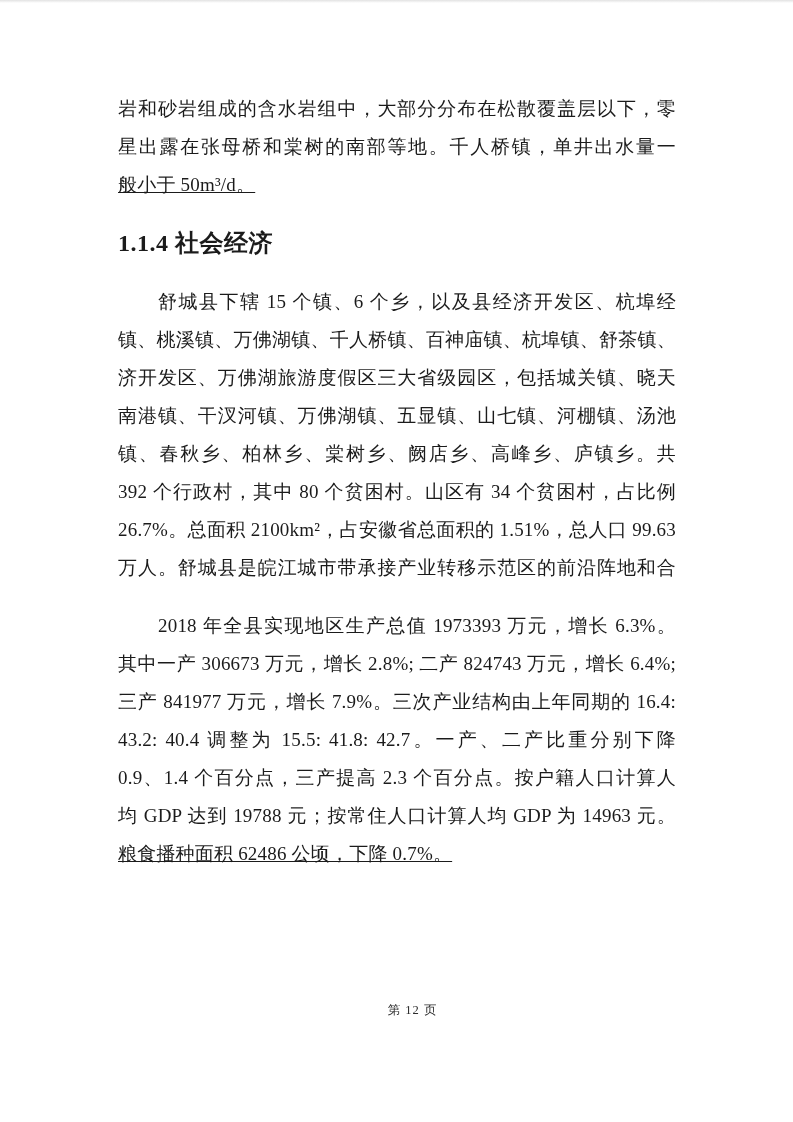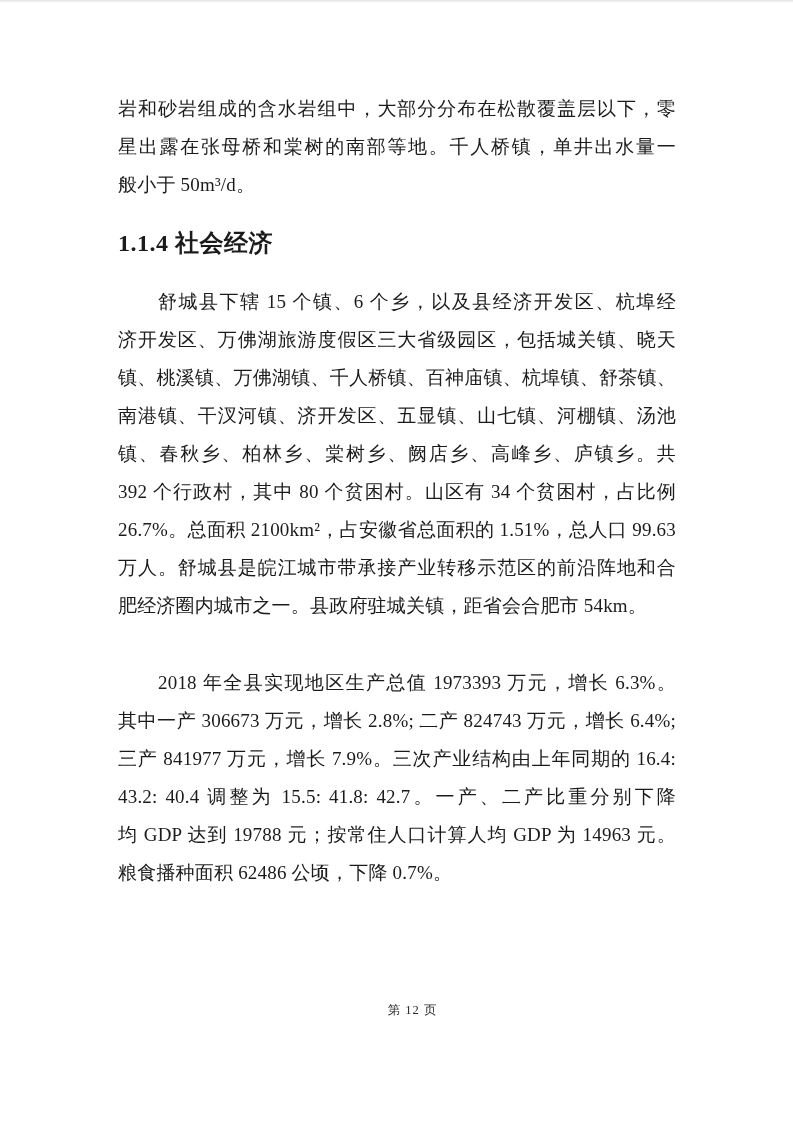--- a/index.html
+++ b/index.html
@@ -37,33 +37,34 @@
     letter-spacing: 0.2px;
     text-align: justify;
     text-align-last: justify;
     text-justify: inter-character;
     white-space: nowrap;
     overflow: visible;
   }
   .line.end {
     text-align: left;
     text-align-last: left;
+    text-decoration: underline;
   }
   .line.ind {
     text-indent: 40px;
   }
   .section-heading {
     font-size: 24px;
     line-height: 32px;
     font-weight: bold;
     margin: 23px 0 24px 0;
     letter-spacing: 0.5px;
   }
   .para { margin: 0; }
-  .para-economy { margin-top: 39px; }
+  .para-economy { margin-top: 20px; }
   .footer {
     position: absolute;
     top: 1002px;
     left: 16px;
     width: 100%;
     text-align: center;
     font-size: 12.5px;
     line-height: 16px;
     color: #2c2c2c;
     letter-spacing: 1px;
@@ -78,35 +79,35 @@
     <div class="para">
       <div class="line">岩和砂岩组成的含水岩组中，大部分分布在松散覆盖层以下，零</div>
       <div class="line">星出露在张母桥和棠树的南部等地。千人桥镇，单井出水量一</div>
       <div class="line end">般小于 50m³/d。</div>
     </div>
 
     <h2 class="section-heading">1.1.4 社会经济</h2>
 
     <div class="para">
       <div class="line ind">舒城县下辖 15 个镇、6 个乡，以及县经济开发区、杭埠经</div>
+      <div class="line">镇、桃溪镇、万佛湖镇、千人桥镇、百神庙镇、杭埠镇、舒茶镇、</div>
       <div class="line">济开发区、万佛湖旅游度假区三大省级园区，包括城关镇、晓天</div>
-      <div class="line">镇、桃溪镇、万佛湖镇、千人桥镇、百神庙镇、杭埠镇、舒茶镇、</div>
-      <div class="line">南港镇、干汊河镇、济开发区、五显镇、山七镇、河棚镇、汤池</div>
+      <div class="line">南港镇、干汊河镇、万佛湖镇、五显镇、山七镇、河棚镇、汤池</div>
       <div class="line">镇、春秋乡、柏林乡、棠树乡、阙店乡、高峰乡、庐镇乡。共</div>
       <div class="line">392 个行政村，其中 80 个贫困村。山区有 34 个贫困村，占比例</div>
       <div class="line">26.7%。总面积 2100km²，占安徽省总面积的 1.51%，总人口 99.63</div>
       <div class="line">万人。舒城县是皖江城市带承接产业转移示范区的前沿阵地和合</div>
-      <div class="line end">肥经济圈内城市之一。县政府驻城关镇，距省会合肥市 54km。</div>
     </div>
 
     <div class="para para-economy">
       <div class="line ind">2018 年全县实现地区生产总值 1973393 万元，增长 6.3%。</div>
       <div class="line">其中一产 306673 万元，增长 2.8%; 二产 824743 万元，增长 6.4%;</div>
       <div class="line">三产 841977 万元，增长 7.9%。三次产业结构由上年同期的 16.4:</div>
       <div class="line">43.2: 40.4 调整为 15.5: 41.8: 42.7。一产、二产比重分别下降</div>
+      <div class="line">0.9、1.4 个百分点，三产提高 2.3 个百分点。按户籍人口计算人</div>
       <div class="line">均 GDP 达到 19788 元；按常住人口计算人均 GDP 为 14963 元。</div>
       <div class="line end">粮食播种面积 62486 公顷，下降 0.7%。</div>
     </div>
 
   </div>
 
   <div class="footer">
     <span>第 12 页</span>
   </div>
 </div>

